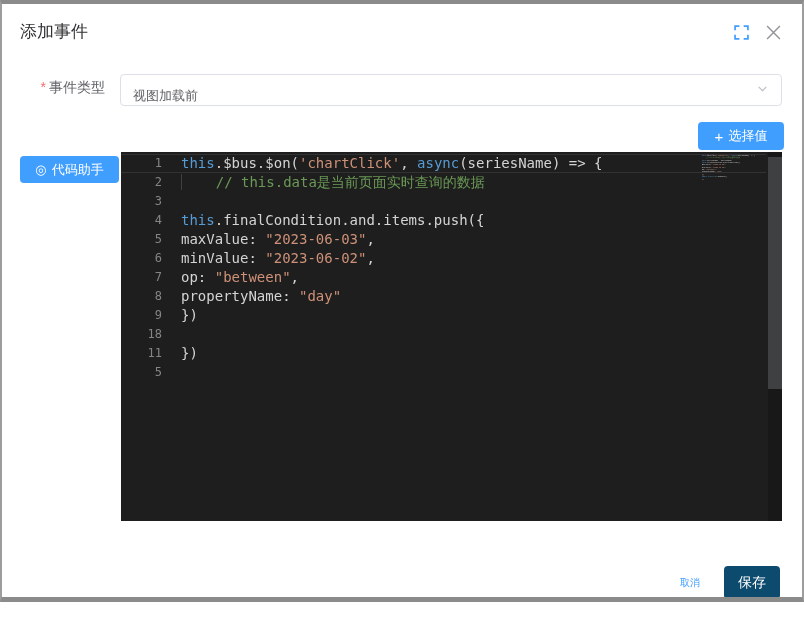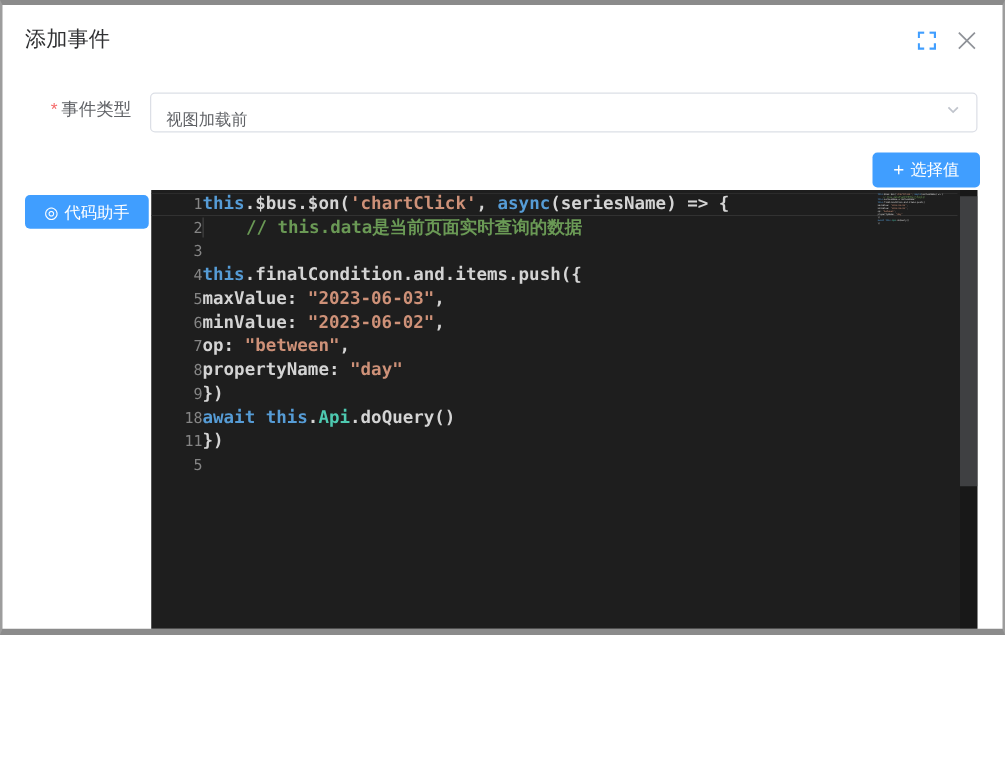--- a/index.html
+++ b/index.html
@@ -1,20 +1,20 @@
 <!DOCTYPE html>
 <html><head>
 <meta charset="utf-8">
 <style>
   * { margin:0; padding:0; box-sizing:border-box; }
   html,body { width:804px; height:622px; background:#fff; }
   body { font-family:"Liberation Sans", sans-serif; }
 
   .window {
-    position:relative; width:804px; height:508px; background:#fff;
+    position:relative; width:804px; height:602px; background:#fff;
     border-top:4px solid #8b8b8b; border-bottom:5px solid #8b8b8b;
     border-left:2px solid #9d9d9d; border-right:2px solid #9d9d9d;
     overflow:hidden;
   }
 
   
   .dlg-title { position:absolute; left:18px; top:16px; font-size:17px; color:#303133; font-weight:500; }
   .hdr-icons { position:absolute; top:19px; right:20px; display:flex; align-items:center; gap:14px; }
   .icon-btn { cursor:pointer; display:flex; align-items:center; justify-content:center; width:18px; height:18px; }
 
@@ -48,21 +48,21 @@
   
   .editor {
     position:absolute; left:119px; top:148px; width:661px; height:369px;
     background:#1E1E1E; overflow:hidden; cursor:text;
     font-family:"DejaVu Sans Mono", monospace;
   }
   .code-lines { position:absolute; left:0; top:2px; right:16px; }
   .cline { display:flex; height:19px; line-height:19px; white-space:pre; font-size:14px; }
   .cline.active { box-shadow: inset 0 1px 0 #323232, inset 0 -1px 0 #323232; }
   .ln { flex:none; width:41px; text-align:right; color:#858585; font-size:12px; line-height:19px; }
-  .lc { white-space:pre;font-weight:bold; }
+  .lc { margin-left:19px; white-space:pre; }
   .tk-def { color:#D4D4D4; }
   .tk-kw  { color:#569CD6; }
   .tk-str { color:#CE9178; }
   .tk-com { color:#6A9955; }
   .tk-cls { color:#4EC9B0; }
   .tk-guide { color:#D4D4D4; border-left:1px solid #404040; }
 
   .minimap { position:absolute; top:2px; right:18px; width:62px; height:140px; overflow:hidden; pointer-events:none; }
   .minimap-inner { transform:scale(0.125); transform-origin:0 0; width:4400px; }
   .mline { height:19px; line-height:19px; white-space:pre; font-size:14px; }
@@ -125,21 +125,21 @@
     <div class="code-lines" id="code-lines">
         <div class="cline active"><span class="ln">1</span><span class="lc"><span class="tk-kw">this</span><span class="tk-def">.$bus.$on(</span><span class="tk-str">'chartClick'</span><span class="tk-def">, </span><span class="tk-kw">async</span><span class="tk-def">(seriesName) =&gt; {</span></span></div>
         <div class="cline"><span class="ln">2</span><span class="lc"><span class="tk-guide">    </span><span class="tk-com">// this.data是当前页面实时查询的数据</span></span></div>
         <div class="cline"><span class="ln">3</span></div>
         <div class="cline"><span class="ln">4</span><span class="lc"><span class="tk-kw">this</span><span class="tk-def">.finalCondition.and.items.push({</span></span></div>
         <div class="cline"><span class="ln">5</span><span class="lc"><span class="tk-def">maxValue: </span><span class="tk-str">"2023-06-03"</span><span class="tk-def">,</span></span></div>
         <div class="cline"><span class="ln">6</span><span class="lc"><span class="tk-def">minValue: </span><span class="tk-str">"2023-06-02"</span><span class="tk-def">,</span></span></div>
         <div class="cline"><span class="ln">7</span><span class="lc"><span class="tk-def">op: </span><span class="tk-str">"between"</span><span class="tk-def">,</span></span></div>
         <div class="cline"><span class="ln">8</span><span class="lc"><span class="tk-def">propertyName: </span><span class="tk-str">"day"</span></span></div>
         <div class="cline"><span class="ln">9</span><span class="lc"><span class="tk-def">})</span></span></div>
-        <div class="cline"><span class="ln">18</span><span class="lc"><span class="tk-kw">await </span><span class="tk-kw">this</span><span class="tk-def">.</span><span class="tk-cls">Api</span><span class="tk-def">.doQuery()</span></span></div>
+        <div class="cline"><span class="ln">18</span></div>
         <div class="cline"><span class="ln">11</span><span class="lc"><span class="tk-def">})</span></span></div>
         <div class="cline"><span class="ln">5</span><span class="lc"></span></div>
       </div>
     <div class="minimap">
       <div class="minimap-inner" id="minimap-inner">
           <div class="mline"><span class="tk-kw">this</span><span class="tk-def">.$bus.$on(</span><span class="tk-str">'chartClick'</span><span class="tk-def">, </span><span class="tk-kw">async</span><span class="tk-def">(seriesName) =&gt; {</span></div>
           <div class="mline"><span class="tk-guide">    </span><span class="tk-com">// this.data是当前页面实时查询的数据</span></div>
           <div class="mline"><span class="tk-kw">this</span><span class="tk-def">.seriesName = seriesName</span></div>
           <div class="mline"><span class="tk-kw">this</span><span class="tk-def">.finalCondition.and.items.push({</span></div>
           <div class="mline"><span class="tk-def">maxValue: </span><span class="tk-str">"2023-06-03"</span><span class="tk-def">,</span></div>

